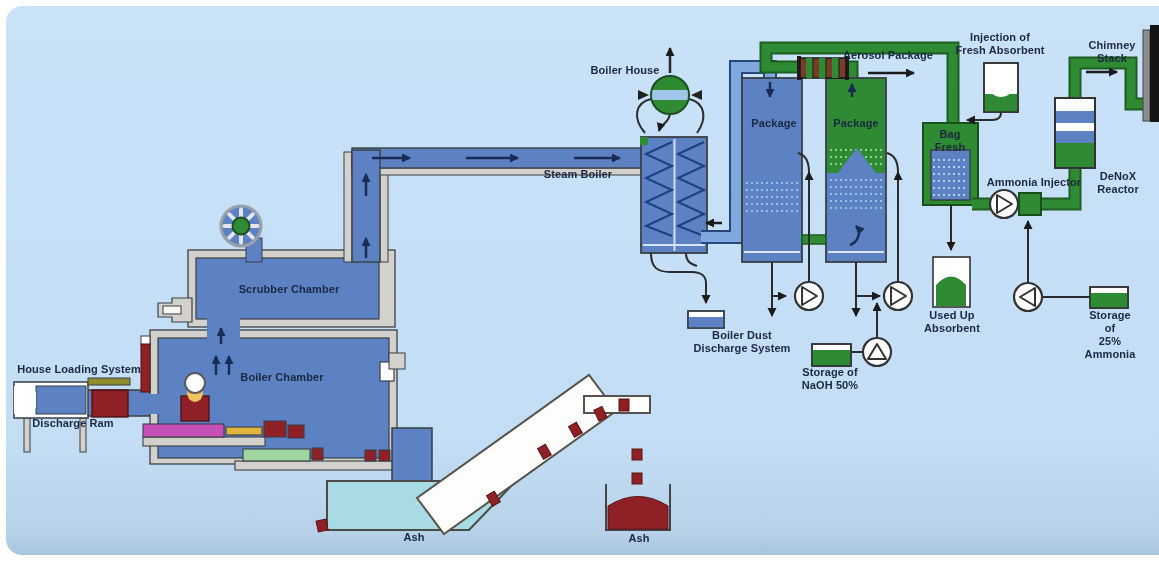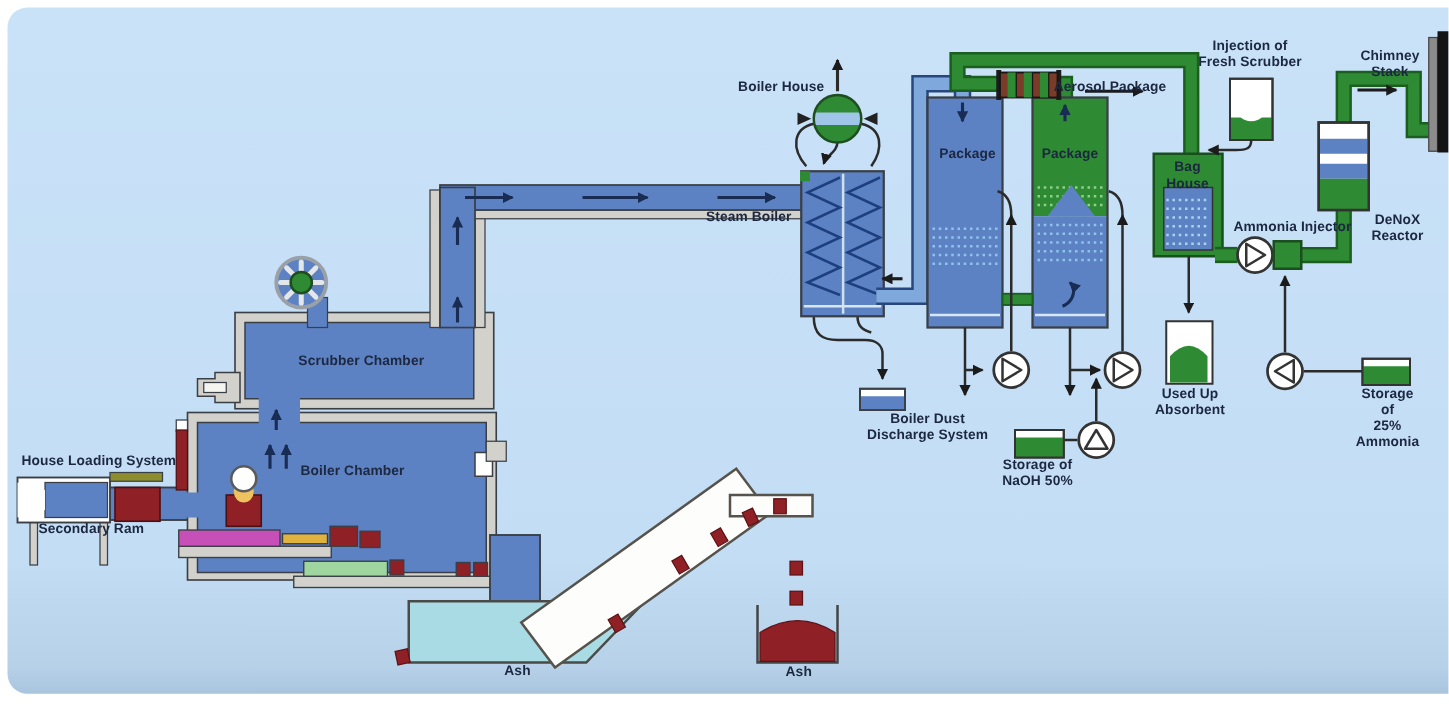--- a/index.html
+++ b/index.html
@@ -311,36 +311,36 @@
       <rect x="1055" y="98" width="40" height="70" fill="none" stroke="#333" stroke-width="2"></rect>
     </g>
     <line x1="1086" y1="72" x2="1117" y2="72" stroke="#1b1b1b" stroke-width="2.5" marker-end="url(#ah)"></line>
     <g>
       <rect x="1143" y="30" width="7" height="91" fill="#8c8c8c" stroke="#444" stroke-width="1"></rect>
       <rect x="1150" y="25" width="9" height="97" fill="#141414"></rect>
     </g>
   </svg>
 
   <div class="lbl" style="left:79px;top:363px">House Loading System</div>
-  <div class="lbl" style="left:73px;top:417px">Secondary Ram</div>
+  <div class="lbl" style="left:73px;top:417px">Discharge Ram</div>
   <div class="lbl" style="left:282px;top:371px">Boiler Chamber</div>
   <div class="lbl" style="left:289px;top:283px">Scrubber Chamber</div>
-  <div class="lbl" style="left:599px;top:168px">Steam Boiler</div>
+  <div class="lbl" style="left:578px;top:168px">Steam Boiler</div>
   <div class="lbl" style="left:625px;top:64px">Boiler House</div>
   <div class="lbl" style="left:742px;top:329px">Boiler Dust
 Discharge System</div>
   <div class="lbl" style="left:414px;top:531px">Ash</div>
   <div class="lbl" style="left:639px;top:532px">Ash</div>
   <div class="lbl" style="left:774px;top:117px">Package</div>
   <div class="lbl" style="left:856px;top:117px">Package</div>
-  <div class="lbl" style="left:888px;top:64px">Aerosol Package</div>
+  <div class="lbl" style="left:888px;top:49px">Aerosol Package</div>
   <div class="lbl" style="left:1000px;top:31px">Injection of
-Fresh Scrubber</div>
+Fresh Absorbent</div>
   <div class="lbl" style="left:950px;top:128px">Bag
-House</div>
+Fresh</div>
   <div class="lbl" style="left:952px;top:309px">Used Up
 Absorbent</div>
   <div class="lbl" style="left:830px;top:366px">Storage of
 NaOH 50%</div>
   <div class="lbl" style="left:1034px;top:176px">Ammonia Injector</div>
   <div class="lbl" style="left:1118px;top:170px">DeNoX Reactor</div>
   <div class="lbl" style="left:1112px;top:39px">Chimney Stack</div>
   <div class="lbl" style="left:1110px;top:309px">Storage of
 25% Ammonia</div>
 </div>

